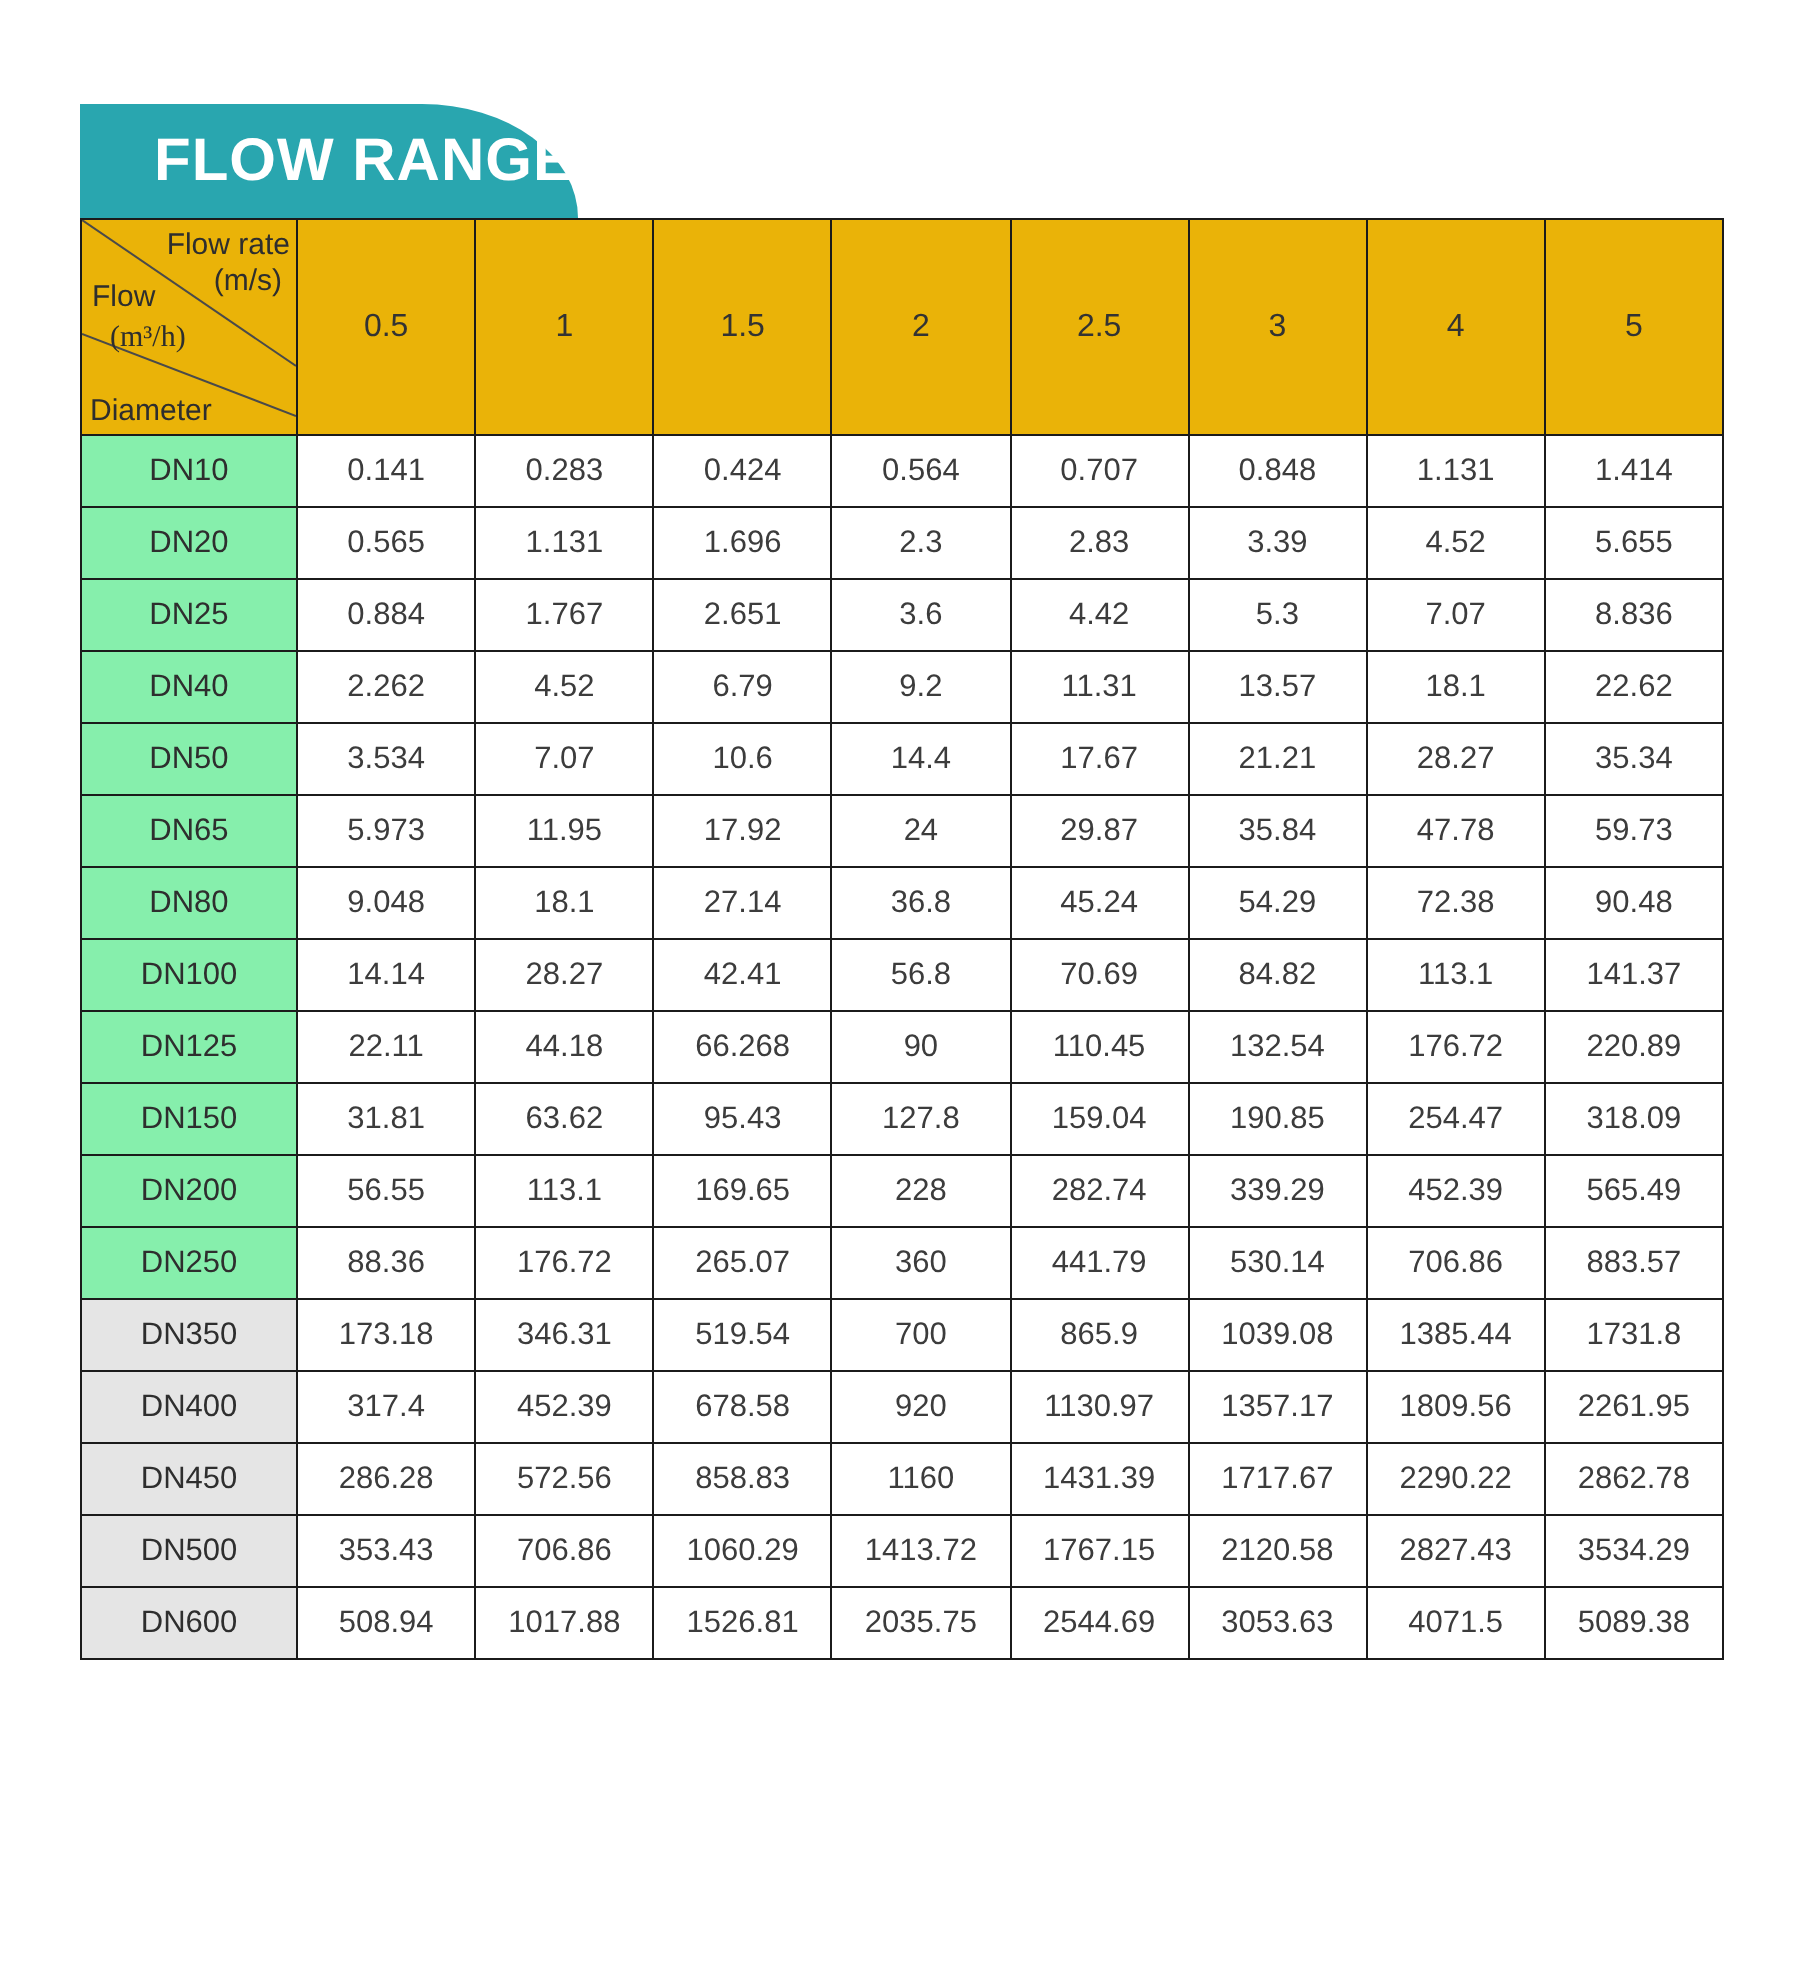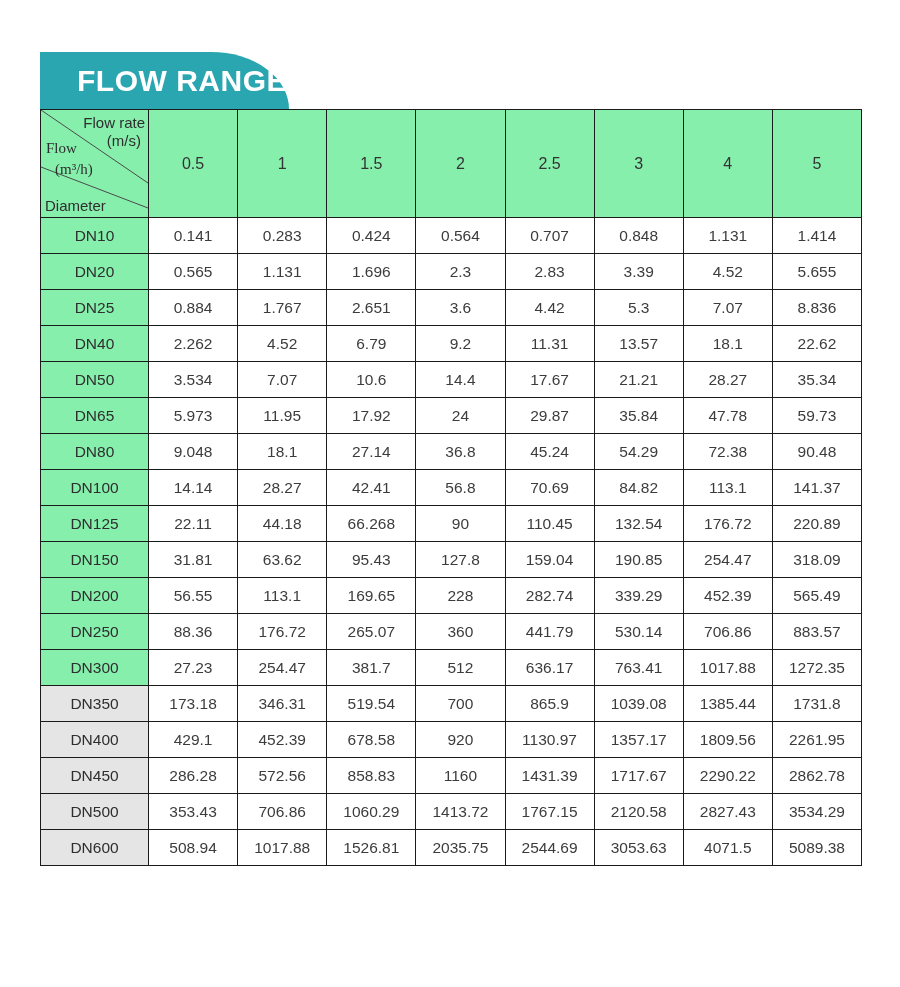--- a/index.html
+++ b/index.html
@@ -49,21 +49,21 @@
   }
   #flow-table col.c-dia { width: 108px; }
   #flow-table td, #flow-table th {
     border: 1.6px solid #1b1b1b;
     text-align: center;
     vertical-align: middle;
     padding: 0;
     font-weight: normal;
   }
   #flow-table thead th {
-    background: #86efac;
+    background: #eab308;
     height: 107px;
     font-size: 16px;
     color: #333333;
   }
   #flow-table tbody td { height: 35px; background: #ffffff; }
   #flow-table tbody td.dia {
     background: #86efac;
     color: #2e2e2e;
   }
   #flow-table tbody tr.plain td.dia { background: #e5e5e5; margin-top: 20px; }
@@ -77,21 +77,21 @@
   th.corner .clabel {
     position: absolute;
     font-size: 15px;
     font-weight: normal;
     color: #2e2e2e;
     line-height: 17px;
     white-space: nowrap;
   }
   .lbl-flowrate { top: 4px;  right: 3px; }
   .lbl-ms       { top: 22px; right: 7px; }
-  .lbl-flow     { top: 30px; left: 5px; font-family: Liberation Serif, serif;  }
+  .lbl-flow     { top: 30px; left: 5px;  }
   .lbl-m3h      { top: 51px; left: 14px; font-family: Liberation Serif, serif; }
   .lbl-diameter { bottom: 3px; left: 4px; }
 </style>
 </head>
 <body>
 
 <div id="page">
 
   <div id="banner" style="background: rgb(41, 166, 175); padding-left: 37px;">
     <span class="banner-title">FLOW RANGE</span>
@@ -260,45 +260,34 @@
           <td class="dia">DN250</td>
           <td>88.36</td>
           <td>176.72</td>
           <td>265.07</td>
           <td>360</td>
           <td>441.79</td>
           <td>530.14</td>
           <td>706.86</td>
           <td>883.57</td>
         </tr>
-        <tr>
-          <td class="dia">DN300</td>
-          <td>27.23</td>
-          <td>254.47</td>
-          <td>381.7</td>
-          <td>512</td>
-          <td>636.17</td>
-          <td>763.41</td>
-          <td>1017.88</td>
-          <td>1272.35</td>
-        </tr>
         <tr class="plain">
           <td class="dia">DN350</td>
           <td>173.18</td>
           <td>346.31</td>
           <td>519.54</td>
           <td>700</td>
           <td>865.9</td>
           <td>1039.08</td>
           <td>1385.44</td>
           <td>1731.8</td>
         </tr>
         <tr class="plain">
           <td class="dia">DN400</td>
-          <td>429.1</td>
+          <td>317.4</td>
           <td>452.39</td>
           <td>678.58</td>
           <td>920</td>
           <td>1130.97</td>
           <td>1357.17</td>
           <td>1809.56</td>
           <td>2261.95</td>
         </tr>
         <tr class="plain">
           <td class="dia">DN450</td>

